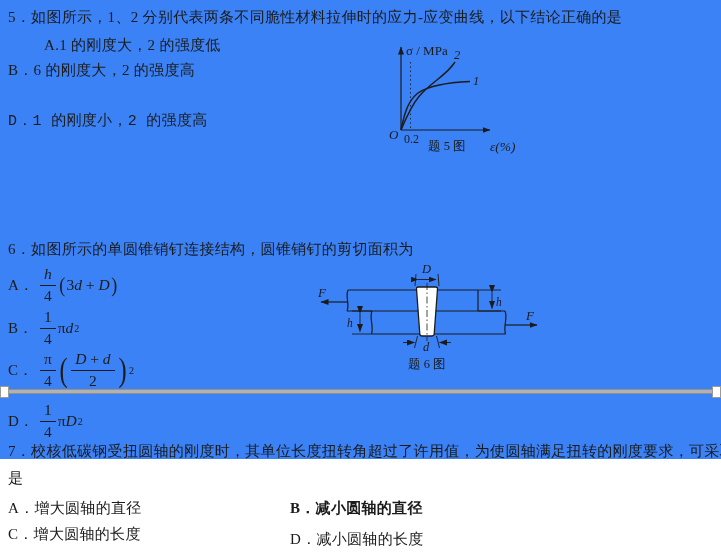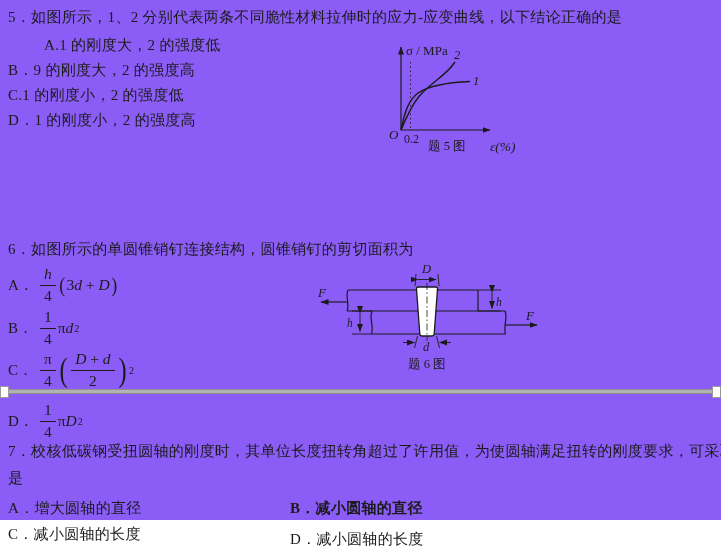--- a/index.html
+++ b/index.html
@@ -1,18 +1,18 @@
 <!DOCTYPE html>
 <html><head>
 <meta charset="utf-8">
 <style>
   * { margin:0; padding:0; box-sizing:border-box; }
   html,body { width:721px; height:552px; background:#ffffff; overflow:hidden;
     font-family:"Liberation Serif","DejaVu Serif",serif; color:#1b1b1b; }
-  .page { position:relative; width:721px; height:520px; background:#8b5cf6; }
+  .page { position:relative; width:721px; height:459px; background:#3b82f6; }
 
   .tline { position:absolute; font-size:15px; white-space:nowrap; letter-spacing:0.3px; }
 
   
   .q6opt { position:absolute; display:flex; align-items:center; font-size:15.5px; white-space:nowrap; }
   .q6opt .letter { display:inline-block; width:30px; font-size:15px; }
   .frac { display:inline-flex; flex-direction:column; align-items:center; line-height:1.05; margin:0 2px; }
   .frac .fn { padding:0 4px 2px; border-bottom:1.3px solid #1b1b1b; text-align:center; }
   .frac .fd { padding-top:2px; }
   .it { font-style:italic; }
@@ -30,23 +30,22 @@
   svg { position:absolute; overflow:visible; }
   svg text { font-family:"Liberation Serif","DejaVu Serif",serif; fill:#1b1b1b; }
 </style>
 </head>
 <body>
 
 <div class="page">
 
   <div class="tline" style="left:8px; top:8px;">5．如图所示，1、2 分别代表两条不同脆性材料拉伸时的应力-应变曲线，以下结论正确的是</div>
   <div class="tline" style="left:8px; top:36px;margin-left:36px;">A.1 的刚度大，2 的强度低</div>
-  <div class="tline" style="left:8px; top:61px;">B．9 的刚度大，2 的强度高</div>
-  <div class="tline" style="left:8px; top:86px;">C.1 的刚度小，2 的强度低</div>
-  <div class="tline" style="left:8px; top:111px;">D．1 的刚度小，2 的强度高</div>
+  <div class="tline" style="left:8px; top:61px;">B．6 的刚度大，2 的强度高</div>
+  <div class="tline" style="left:8px; top:111px;font-family:Liberation Mono, monospace;">D．1 的刚度小，2 的强度高</div>
 
   <svg style="left:385px; top:38px;" width="160" height="122" viewBox="0 0 160 122">
     <defs>
       <marker id="ah" markerWidth="9" markerHeight="8" refX="7.5" refY="3" orient="auto" markerUnits="userSpaceOnUse">
         <path d="M0,0 L8,3 L0,6 Z" fill="#1b1b1b"></path>
       </marker>
     </defs>
 
     <line x1="16" y1="92" x2="16" y2="9" stroke="#1b1b1b" stroke-width="1.2" marker-end="url(#ah)"></line>
     <line x1="16" y1="92" x2="105" y2="92" stroke="#1b1b1b" stroke-width="1.2" marker-end="url(#ah)"></line>
@@ -161,16 +160,16 @@
   </svg>
 
   <div class="divider"></div>
   <div class="handle left"></div>
   <div class="handle right"></div>
 
   <div class="tline" style="left:8px; top:442px;">7．校核低碳钢受扭圆轴的刚度时，其单位长度扭转角超过了许用值，为使圆轴满足扭转的刚度要求，可采取的措施</div>
   <div class="tline" style="left:8px; top:469px;">是</div>
   <div class="tline" style="left:8px; top:499px;font-family:Liberation Serif, serif;">A．增大圆轴的直径</div>
   <div class="tline" style="left:290px; top:499px;font-weight:bold;">B．减小圆轴的直径</div>
-  <div class="tline" style="left:8px; top:525px;">C．减小圆轴的长度</div>
+  <div class="tline" style="left:8px; top:525px;">C．增大圆轴的长度</div>
   <div class="tline" style="left:290px; top:530px;">D．减小圆轴的长度</div>
 
 </div>
 
 </body></html>

